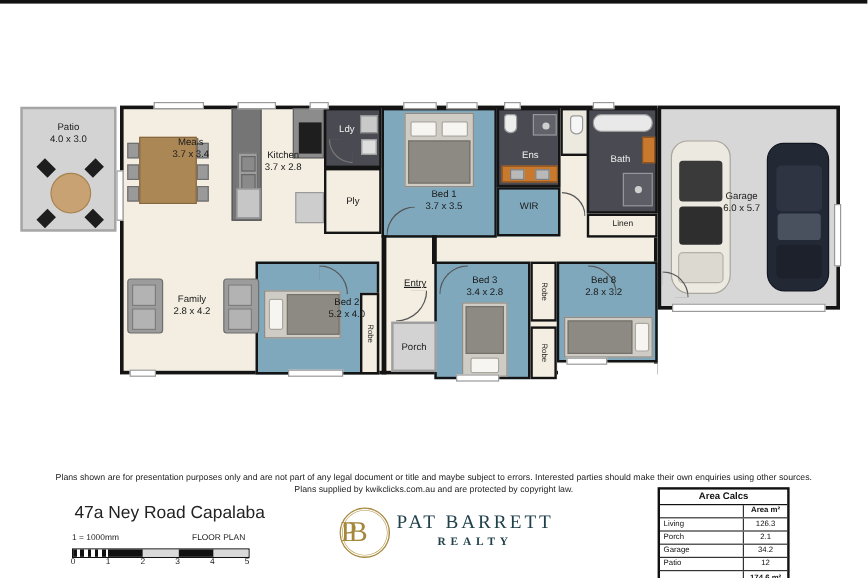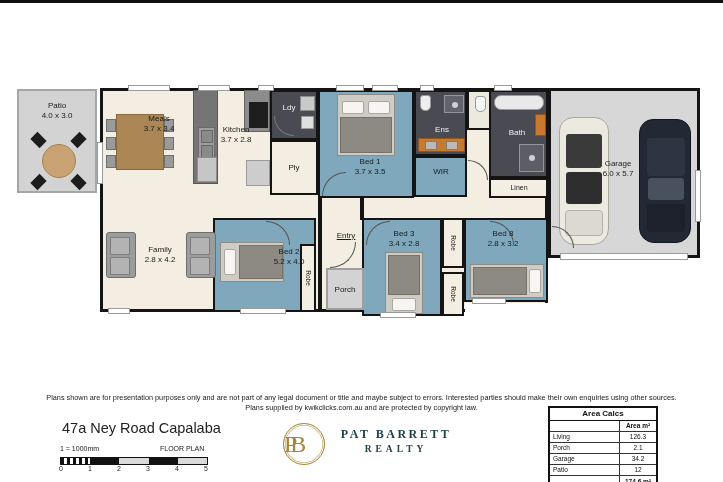--- a/index.html
+++ b/index.html
@@ -30,21 +30,21 @@
   .scalebar{position:absolute;left:60px;top:457px;width:146px;height:6px;border:1px solid #111;
             display:flex;box-sizing:content-box;background:#fff;}
   .scalebar .seg{height:100%;flex:1;}
   .tick{position:absolute;top:465px;font-size:7px;color:#222;transform:translateX(-50%);}
   .logo-ring{position:absolute;left:283px;top:423px;width:40px;height:40px;border:1.5px solid #a5873c;
              border-radius:50%;box-shadow:inset 0 0 0 1px #fff, inset 0 0 0 1.5px #b99a4e;
              display:flex;align-items:center;justify-content:flex-start;}
   .logo-mono{font-family:"Liberation Serif",serif;font-size:24px;color:#a5873c;letter-spacing:-7px;
              padding-right:7px;line-height:1;}
   .brand{position:absolute;left:330px;top:427px;width:132px;text-align:center;color:#20414a;}
-  .brand .name{font-family:"Liberation Serif",serif;font-weight:bold;font-size:12px;letter-spacing:2.5px;white-space:nowrap;}
+  .brand .name{font-family:"Liberation Serif",serif;font-weight:normal;font-size:16px;letter-spacing:2.5px;white-space:nowrap;}
   .brand .sub{font-family:"Liberation Serif",serif;font-weight:bold;font-size:9.5px;letter-spacing:4px;margin-top:2px;}
   .atable{position:absolute;left:548px;top:406px;width:110px;border:2px solid #111;background:#fff;
           font-size:6.5px;color:#111;box-sizing:border-box;}
   .atable .t{height:12px;line-height:12px;text-align:center;font-weight:bold;font-size:8px;border-bottom:1px solid #111;}
   .atable .row{display:flex;height:10px;line-height:10px;border-bottom:1px solid #333;}
   .atable .row:last-child{border-bottom:none;height:11px;line-height:11px;}
   .atable .cl{flex:1;padding-left:3px;}
   .atable .cv{width:36px;border-left:1px solid #333;text-align:center;}
   .atable .hd{font-weight:bold;}
 </style>

